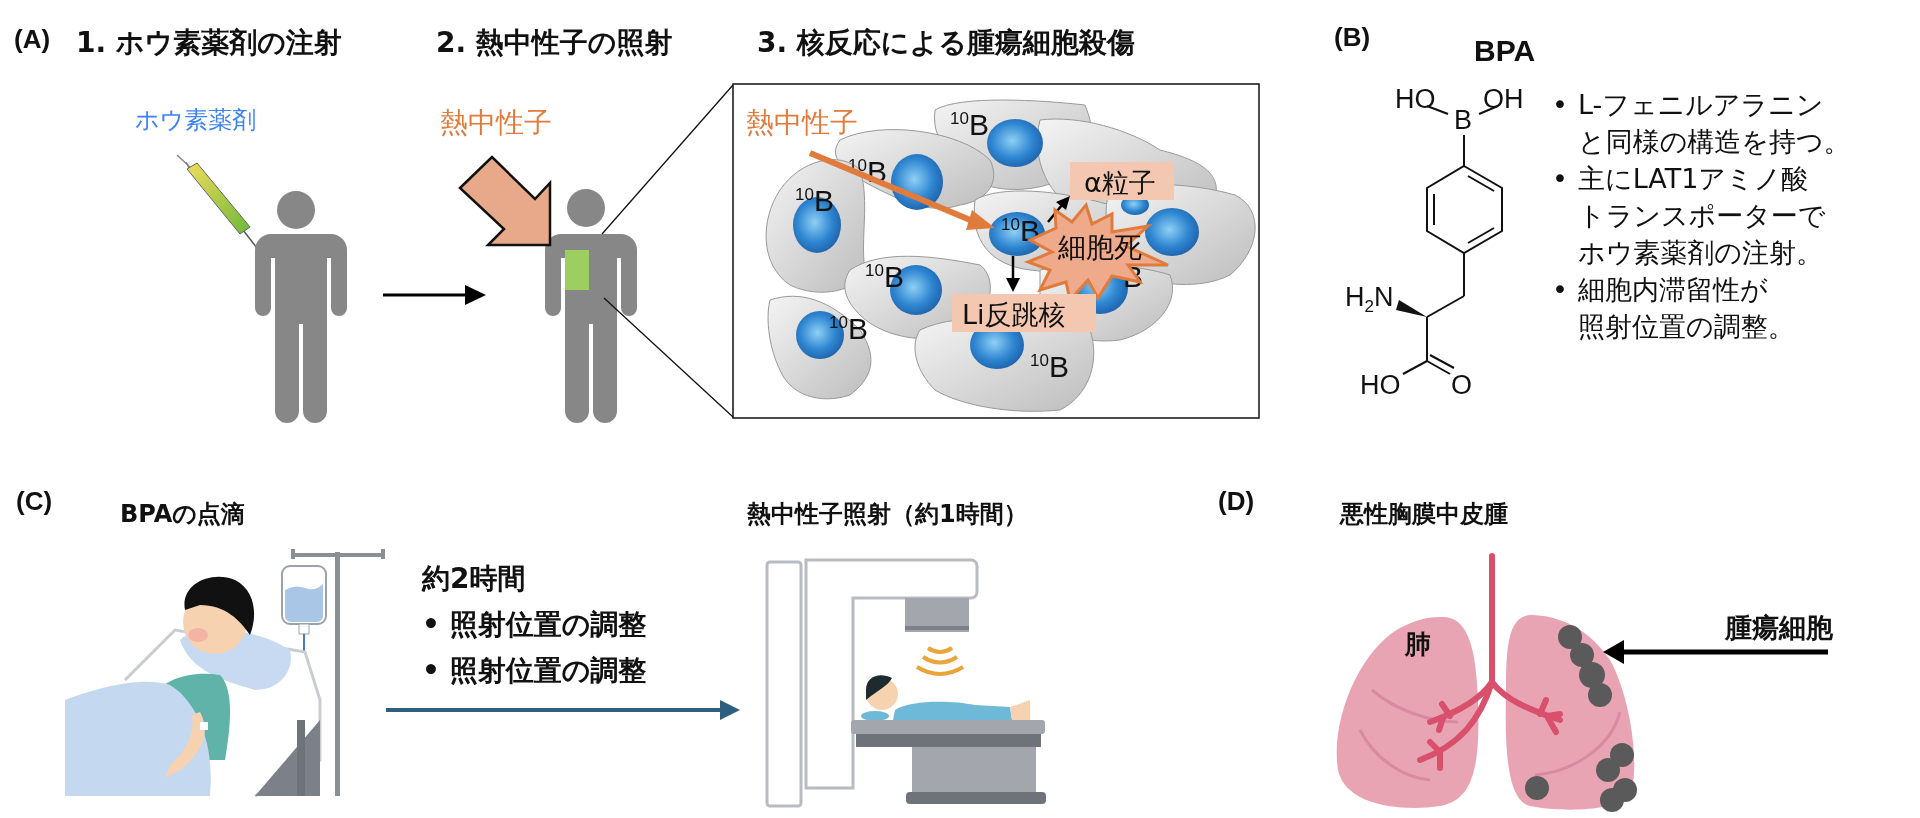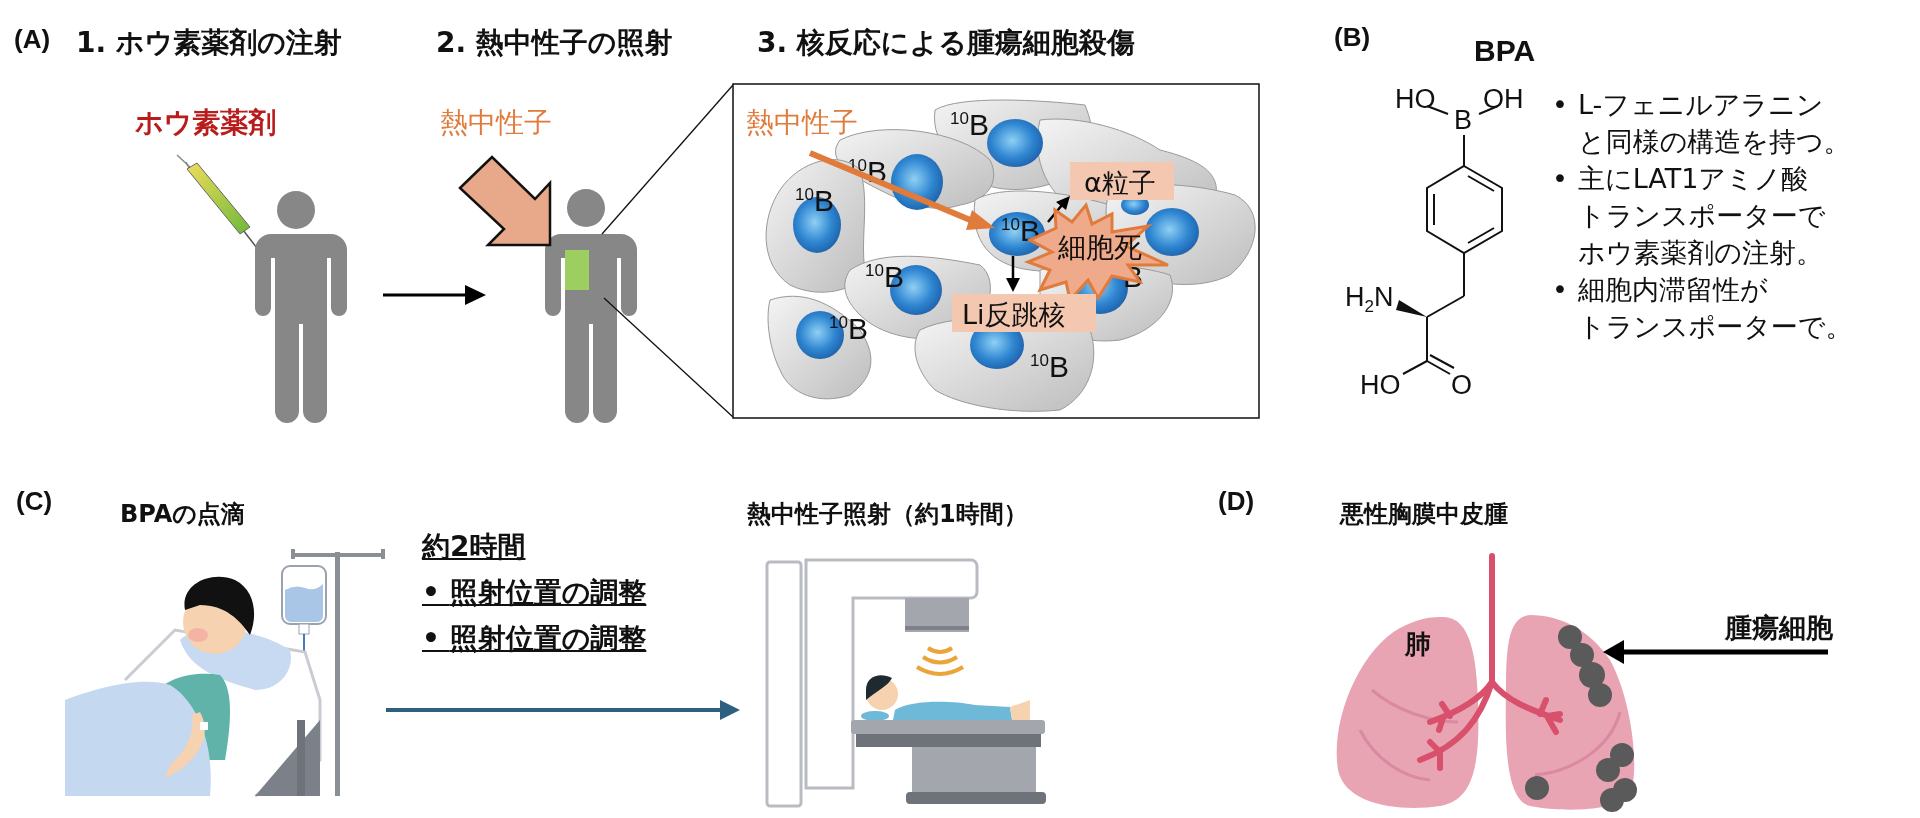--- a/index.html
+++ b/index.html
@@ -2,21 +2,21 @@
 <html><head>
 <meta charset="utf-8">
 <style>
   html, body { margin: 0; padding: 0; background: #ffffff; }
   body { width: 1920px; height: 818px; position: relative; overflow: hidden;
          font-family: "DejaVu Sans", "Liberation Sans", sans-serif; color: #111; }
   .abs { position: absolute; white-space: nowrap; }
   .panel-label { font-family: "Liberation Sans", sans-serif; font-weight: bold; font-size: 26px; }
   .step-title { font-size: 28px; font-weight: bold; }
   .heading-bold { font-size: 24px; font-weight: bold; }
-  .green-label { color: #b91c1c; font-size: 28px; font-weight: bold; }
+  .green-label { color: #3b82f6; font-size: 24px; font-weight: normal; }
   .orange-label { color: #e07b3c; font-size: 28px; font-weight: normal; }
   .bpa-title { font-family: "Liberation Sans", sans-serif; font-weight: bold; font-size: 30px; }
   .b-bullets { font-size: 27px; line-height: 37px; }
   .b-bullets .item { display: flex; }
   .b-bullets .dot { width: 26px; flex: none; }
   .c-text { font-size: 28px; font-weight: bold; line-height: 54px; }
   svg { position: absolute; left: 0; top: 0; overflow: visible; }
   .svg-text { font-family: "Liberation Sans", sans-serif; }
 </style>
 </head>
@@ -176,30 +176,30 @@
     <div>
       <div>主にLAT1アミノ酸</div>
       <div>トランスポーターで</div>
       <div>ホウ素薬剤の注射。</div>
     </div>
   </div>
   <div class="item">
     <span class="dot">•</span>
     <div>
       <div>細胞内滞留性が</div>
-      <div>トランスポーターで。</div>
+      <div>照射位置の調整。</div>
     </div>
   </div>
 </div>
 
 <div class="abs panel-label" style="left:16px;top:486px;">(C)</div>
 <div class="abs heading-bold" style="left:120px;top:498px;">BPAの点滴</div>
 <div class="abs heading-bold" style="left:718px;top:498px;margin-left:29px;">熱中性子照射（約1時間）</div>
 
-<div class="abs c-text" style="left:422px;top:520px;text-decoration:underline;">
+<div class="abs c-text" style="left:422px;top:552px;">
   <div>約2時間</div>
   <div style="margin-top:-8px;">• <span>照射位置の調整</span></div>
   <div style="margin-top:-8px;">• <span>照射位置の調整</span></div>
 </div>
 
 <svg width="1920" height="818">
 
   <g>
     <line x1="386" y1="710" x2="722" y2="710" stroke="#2f5f7f" stroke-width="4"></line>
     <polygon points="720,700 740,710 720,720" fill="#2f5f7f"></polygon>

